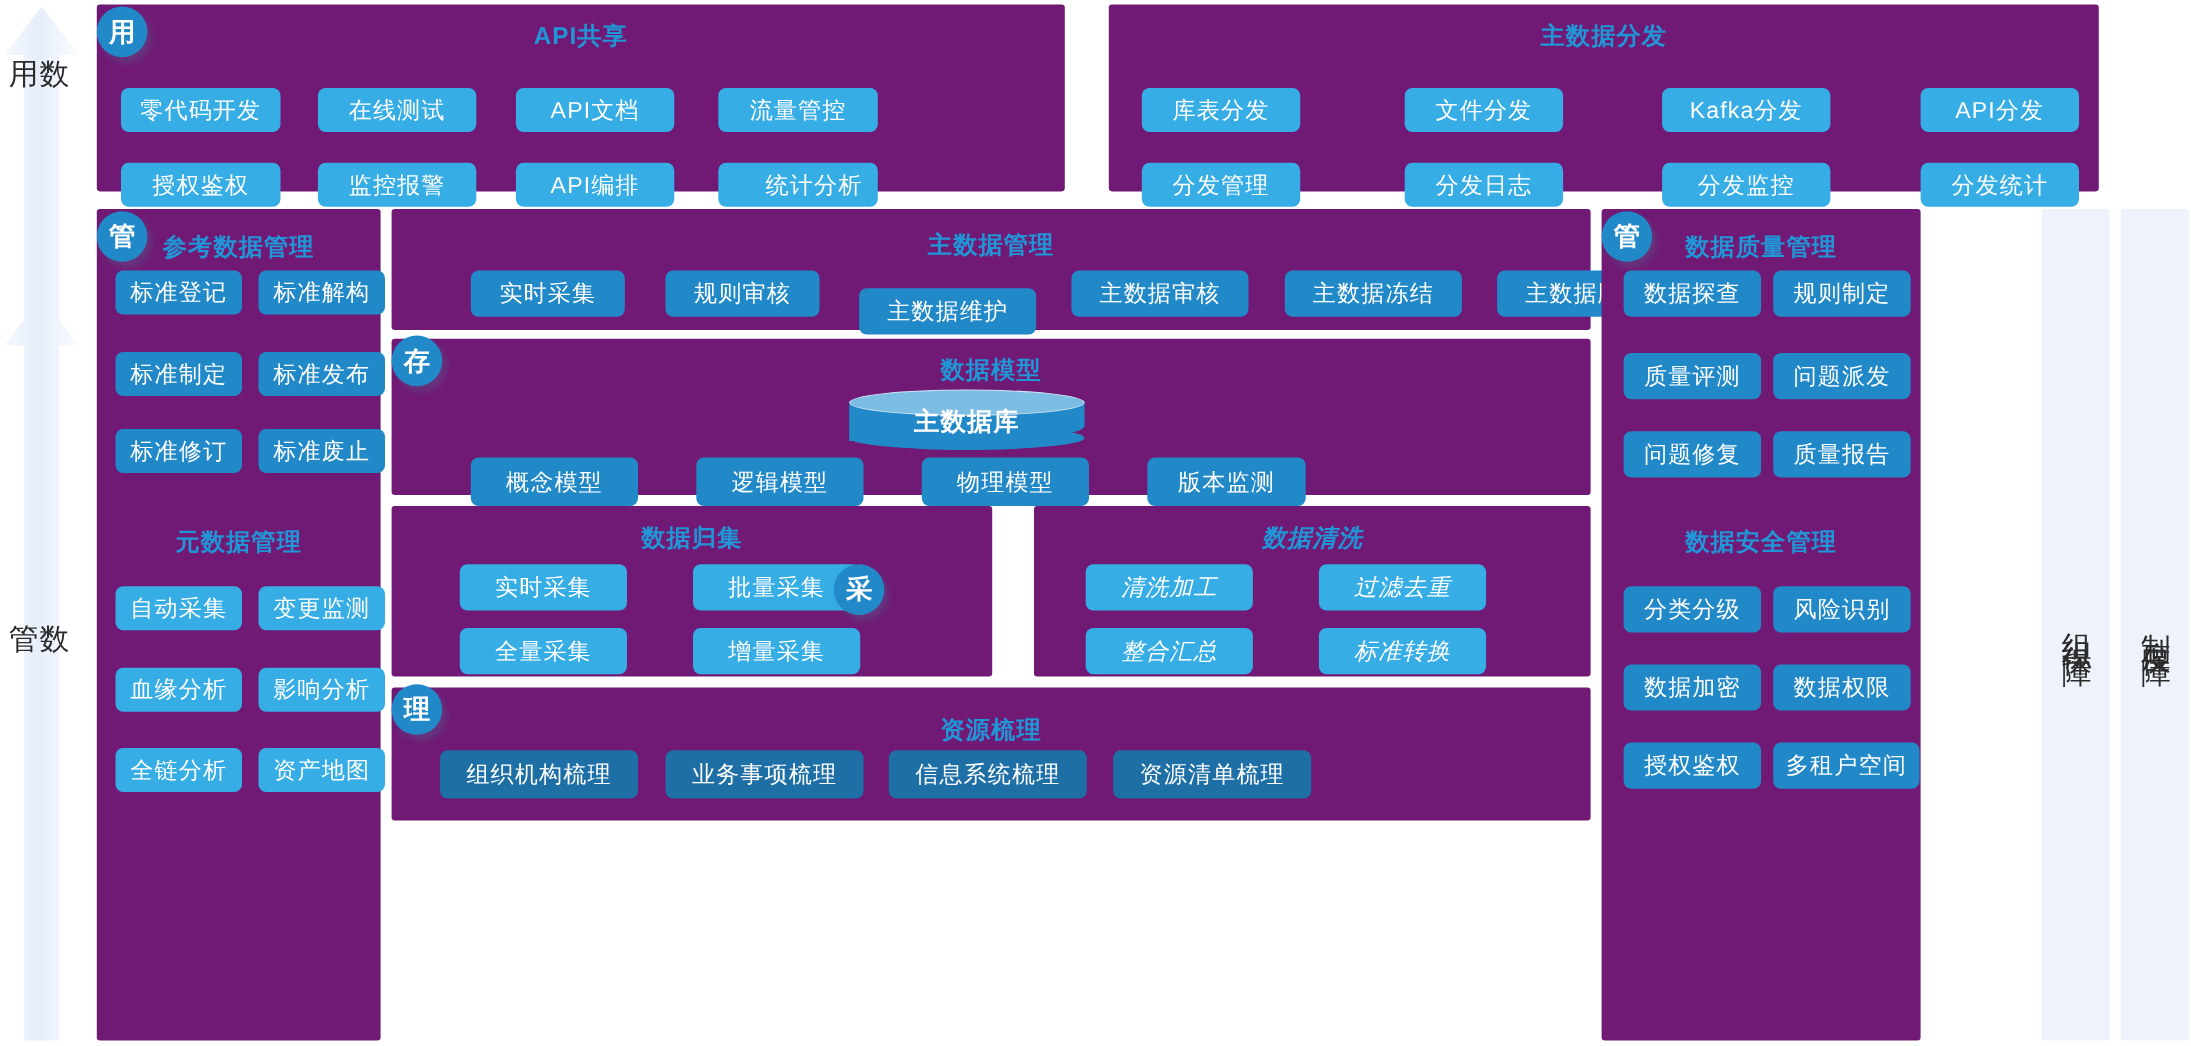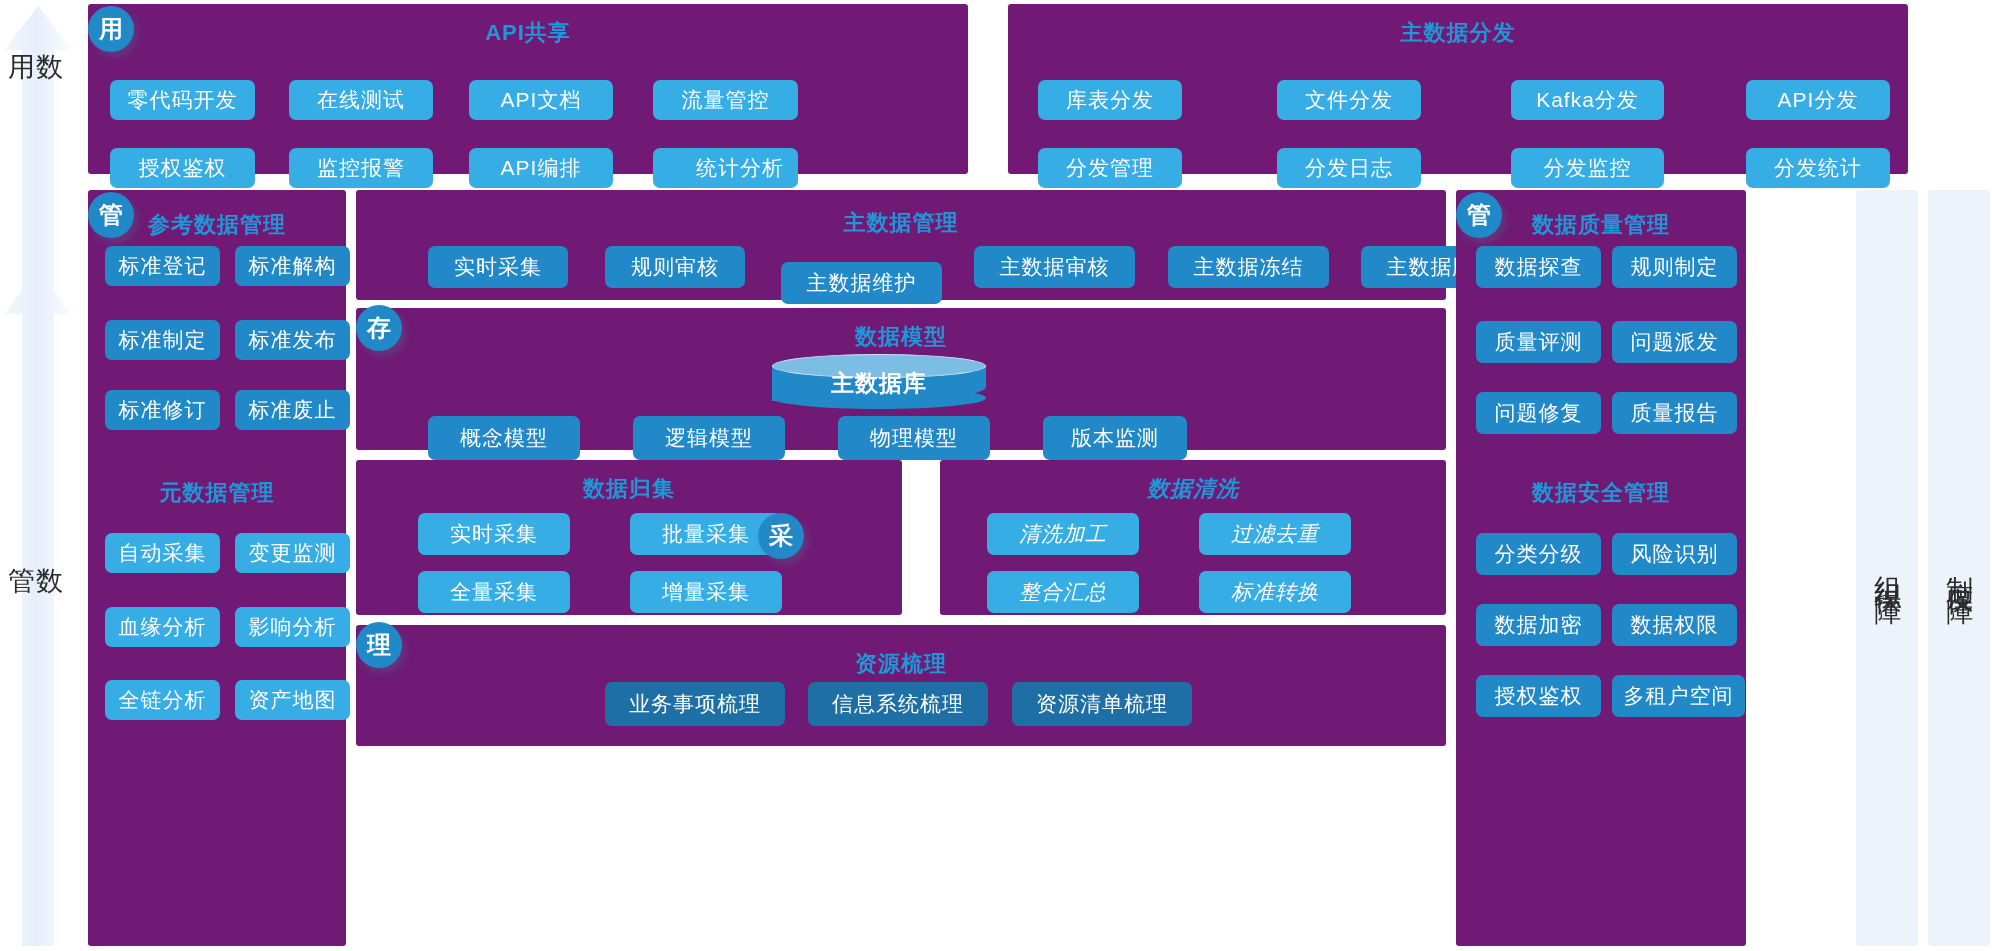--- a/index.html
+++ b/index.html
@@ -212,20 +212,21 @@
     <div class="chip light" style="left:47px;top:53px;width:152px;height:42px;">清洗加工</div>
     <div class="chip light" style="left:259px;top:53px;width:152px;height:42px;">过滤去重</div>
     <div class="chip light" style="left:47px;top:111px;width:152px;height:42px;">整合汇总</div>
     <div class="chip light" style="left:259px;top:111px;width:152px;height:42px;">标准转换</div>
   </div>
   <div class="badge" style="left:758px;top:513px;">采</div>
 
   <div class="panel" style="left:356px;top:625px;width:1090px;height:121px;">
     <div class="panel-title" style="position:absolute;left:0;top:24px;width:100%;">资源梳理</div>
 
+    <div class="chip dark" style="left:44px;top:57px;width:180px;height:44px;">组织机构梳理</div>
     <div class="chip dark" style="left:249px;top:57px;width:180px;height:44px;">业务事项梳理</div>
     <div class="chip dark" style="left:452px;top:57px;width:180px;height:44px;">信息系统梳理</div>
     <div class="chip dark" style="left:656px;top:57px;width:180px;height:44px;">资源清单梳理</div>
   </div>
   <div class="badge" style="left:356px;top:622px;">理</div>
 
   <div class="panel" style="left:1456px;top:190px;width:290px;height:756px;">
 
     <div class="panel-title" style="position:absolute;left:0;top:20px;width:100%;">数据质量管理</div>
 

